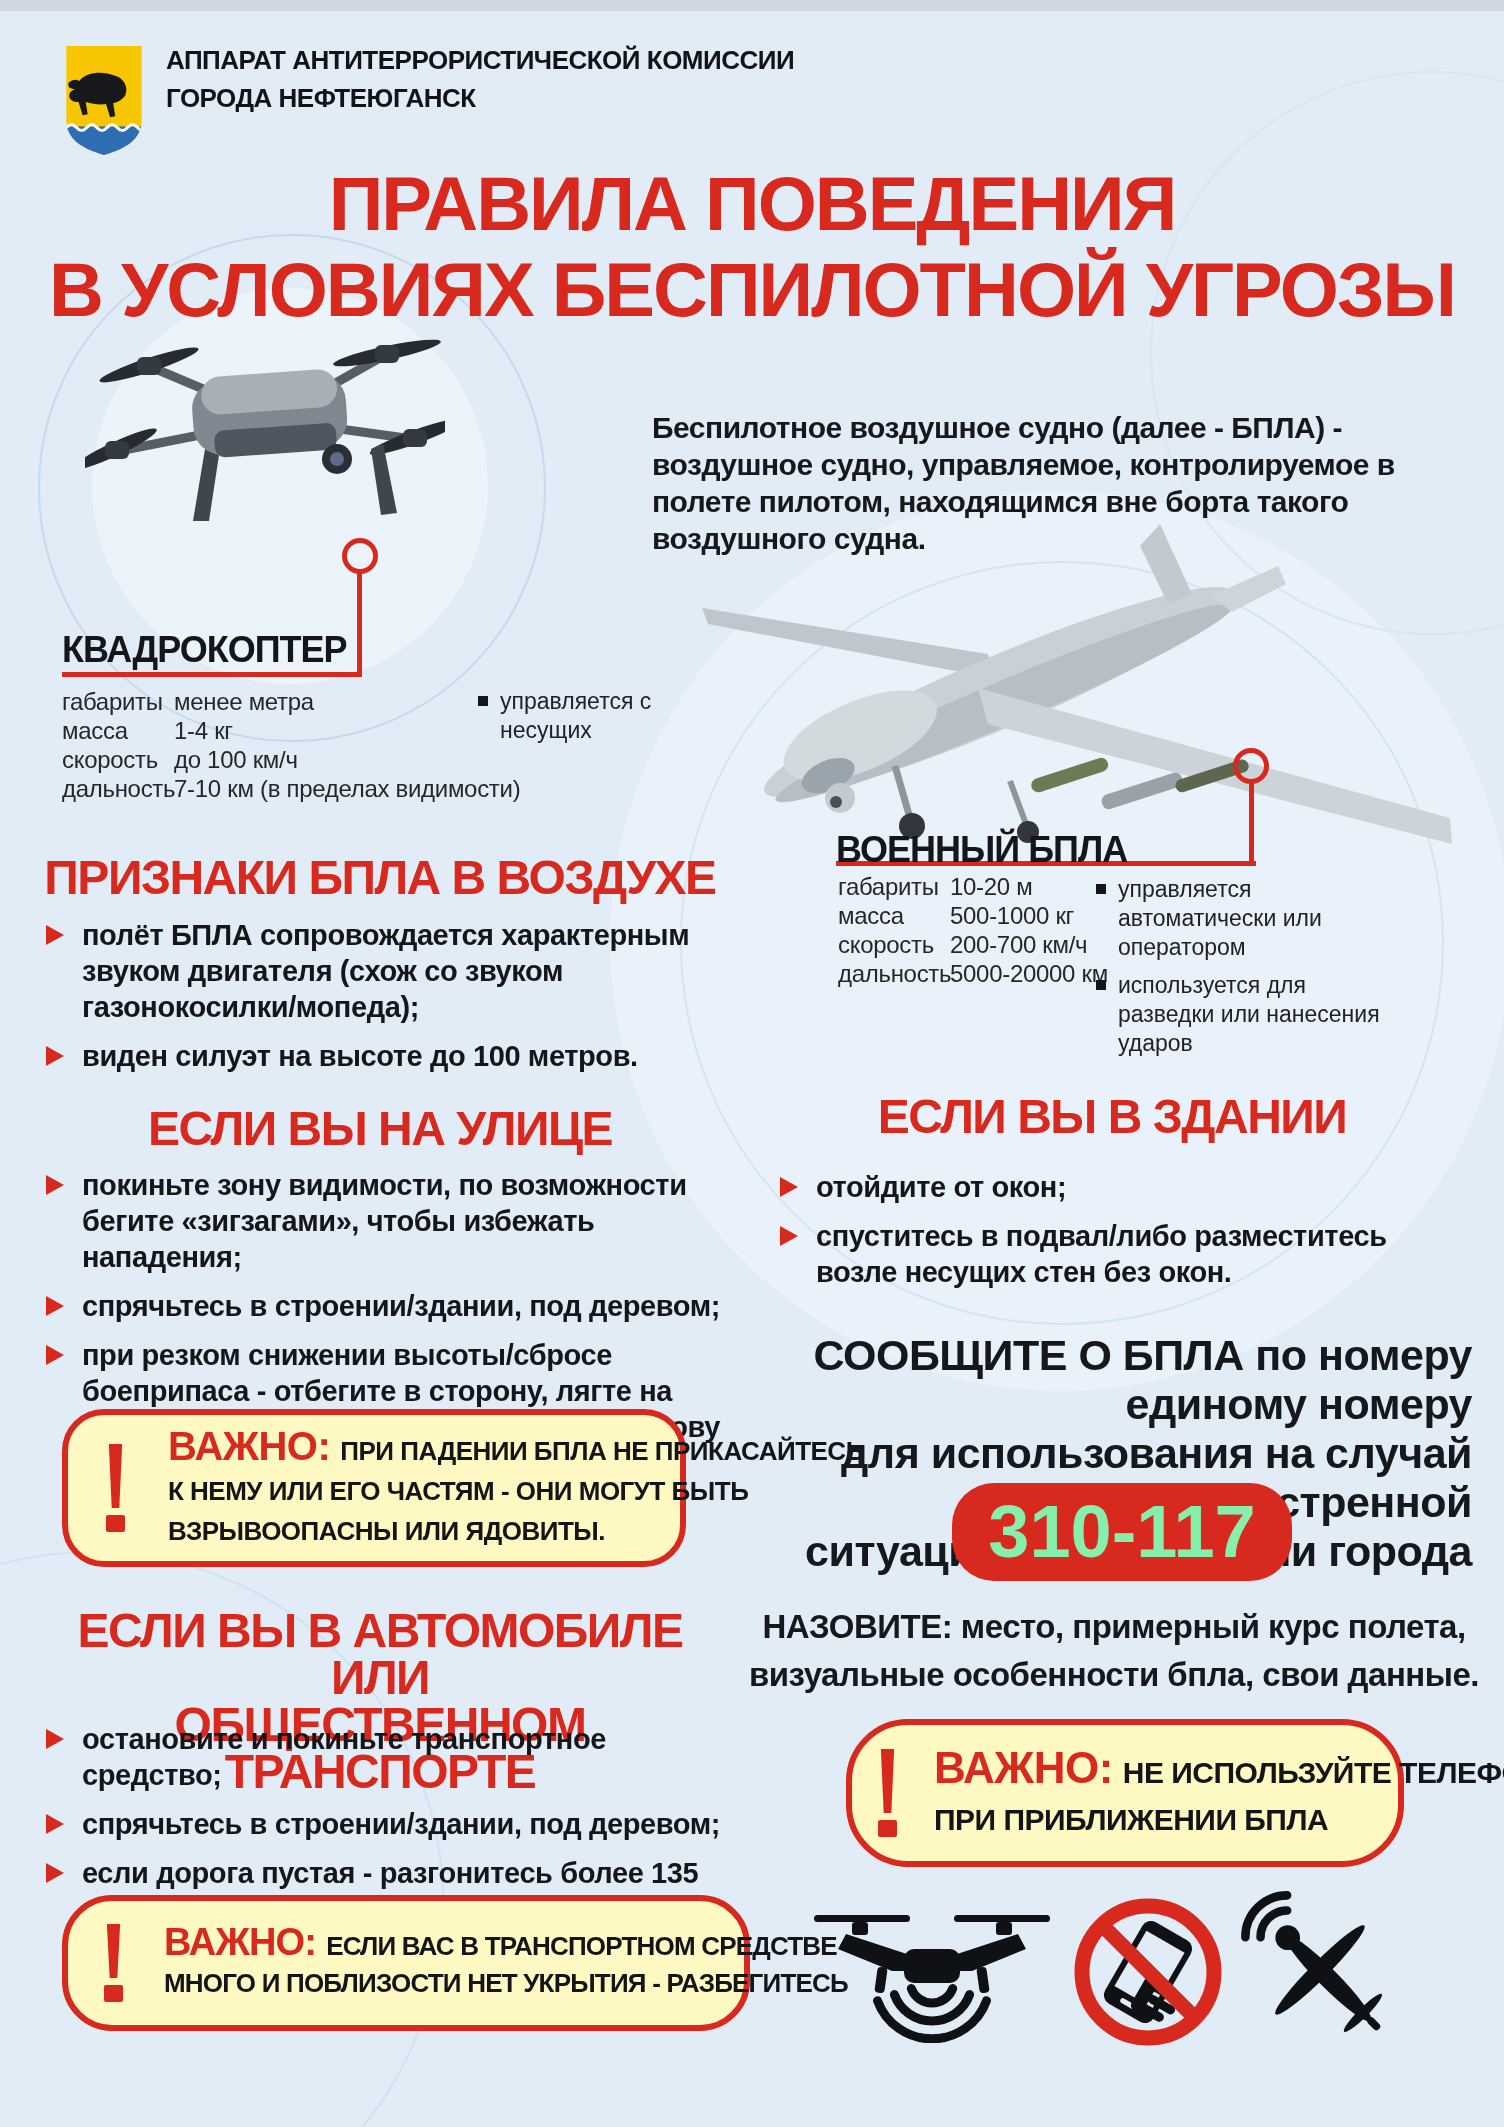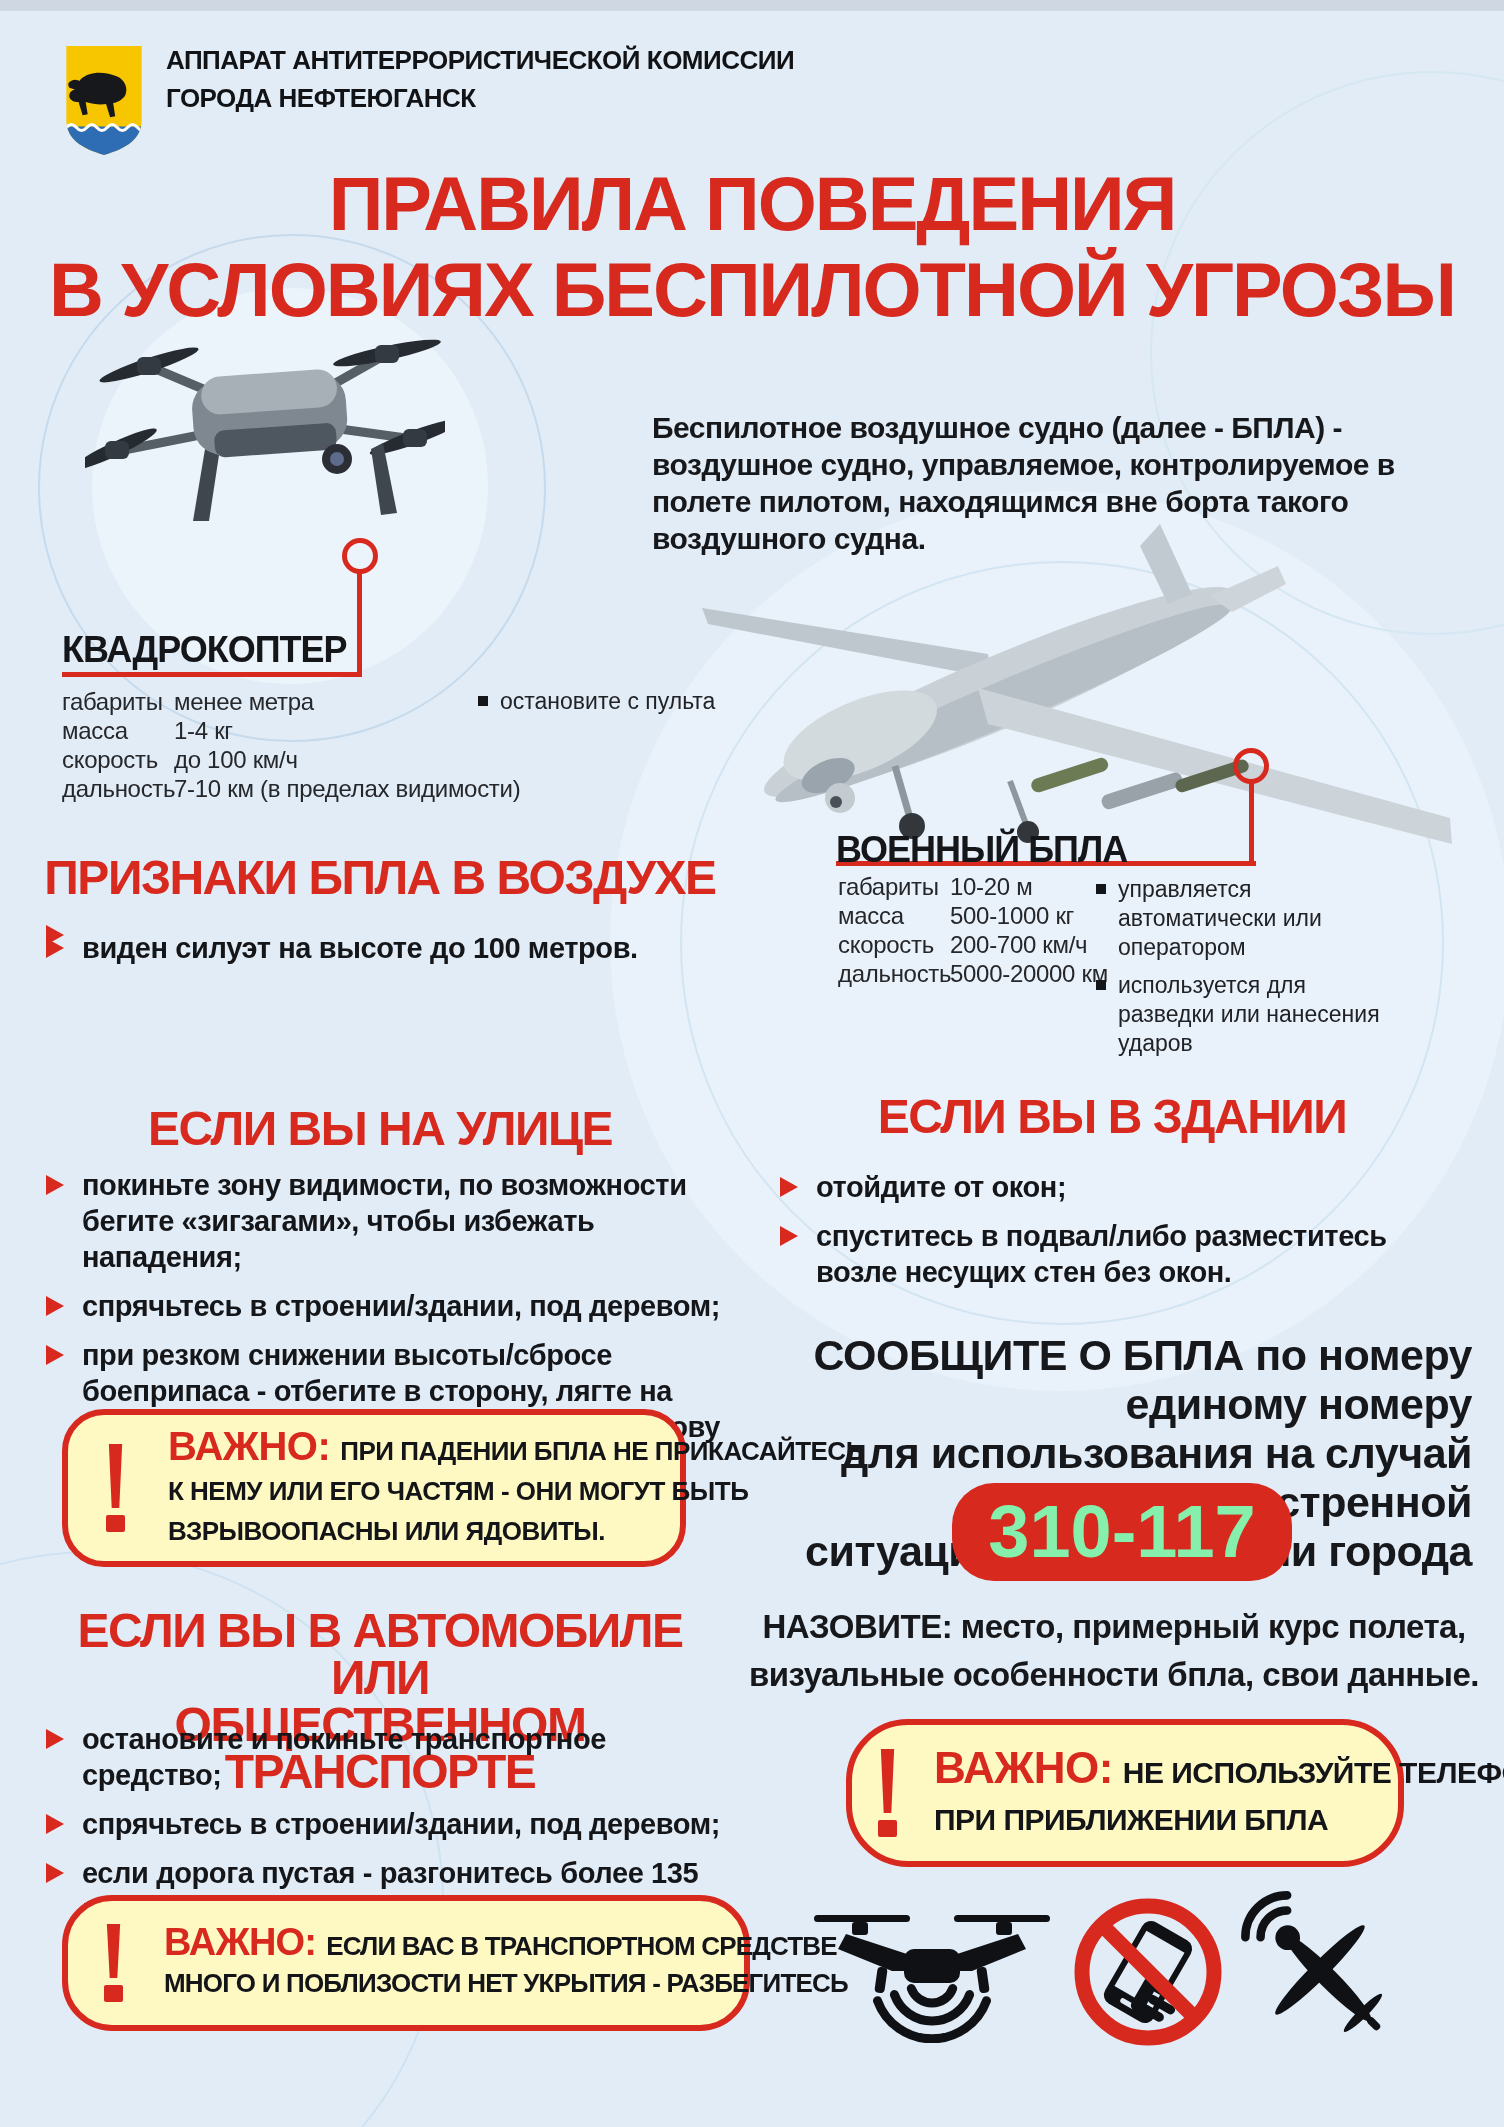--- a/index.html
+++ b/index.html
@@ -172,21 +172,21 @@
         <span class="spec-value">до 100 км/ч</span>
       </div>
 
       <div class="spec-row">
         <span class="spec-name">дальность</span>
         <span class="spec-value">7-10 км (в пределах видимости)</span>
       </div>
     </div>
   <div class="txt" style="left:478px;top:676px;width:250px;">
 
-      <div class="feat">остановите с пульта</div>
+      <div class="feat">управляется с несущих</div>
 
     </div>
 
   <div class="txt type-label" style="left:836px;top:818px;">ВОЕННЫЙ БПЛА</div>
   <div class="txt" style="left:838px;top:861px;">
 
       <div class="spec-row">
         <span class="spec-name">габариты</span>
         <span class="spec-value">10-20 м</span>
       </div>
@@ -211,20 +211,21 @@
       <div class="feat">управляется автоматически или оператором</div>
 
       <div class="feat">используется для разведки или нанесения ударов</div>
     </div>
 
   <div class="txt sec-h" style="left:30px;top:843px;width:700px;">ПРИЗНАКИ БПЛА В ВОЗДУХЕ</div>
   <div class="txt" style="left:46px;top:906px;width:700px;">
 
       <div class="bi">
         <span class="tri"></span>
+        <span>полёт БПЛА сопровождается характерным звуком двигателя (схож со звуком газонокосилки/мопеда);</span>
       </div>
 
       <div class="bi">
         <span class="tri"></span>
         <span>виден силуэт на высоте до 100 метров.</span>
       </div>
     </div>
 
   <div class="txt sec-h" style="left:30px;top:1094px;width:700px;">ЕСЛИ ВЫ НА УЛИЦЕ</div>
   <div class="txt" style="left:46px;top:1156px;width:700px;">

